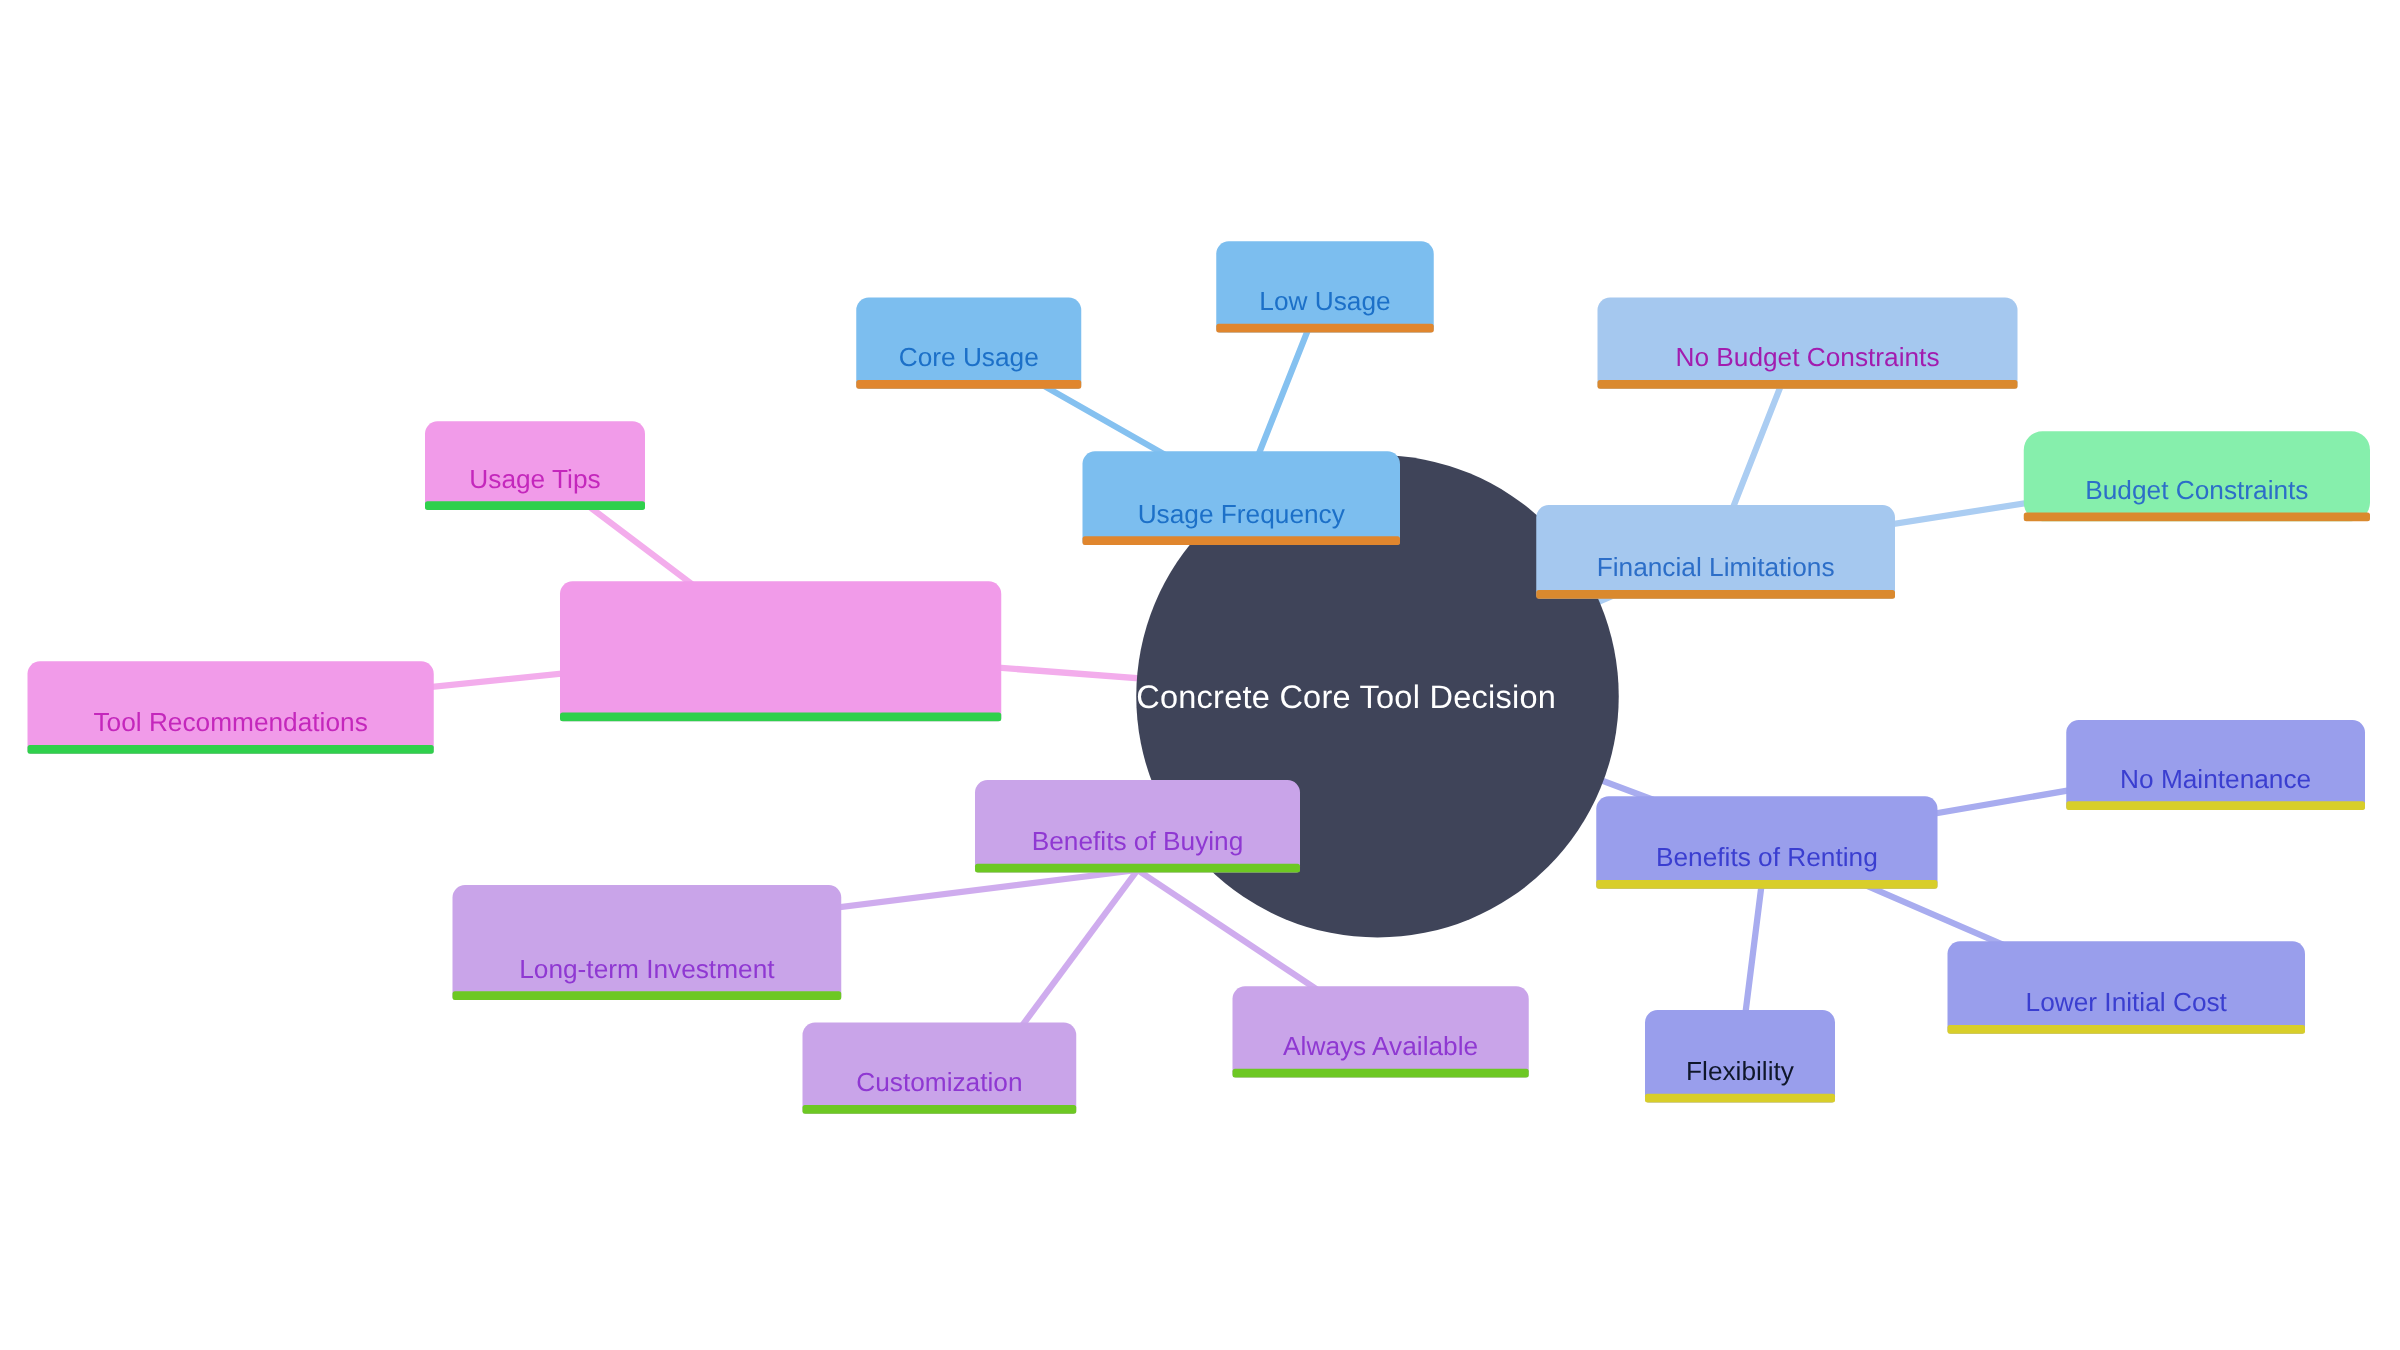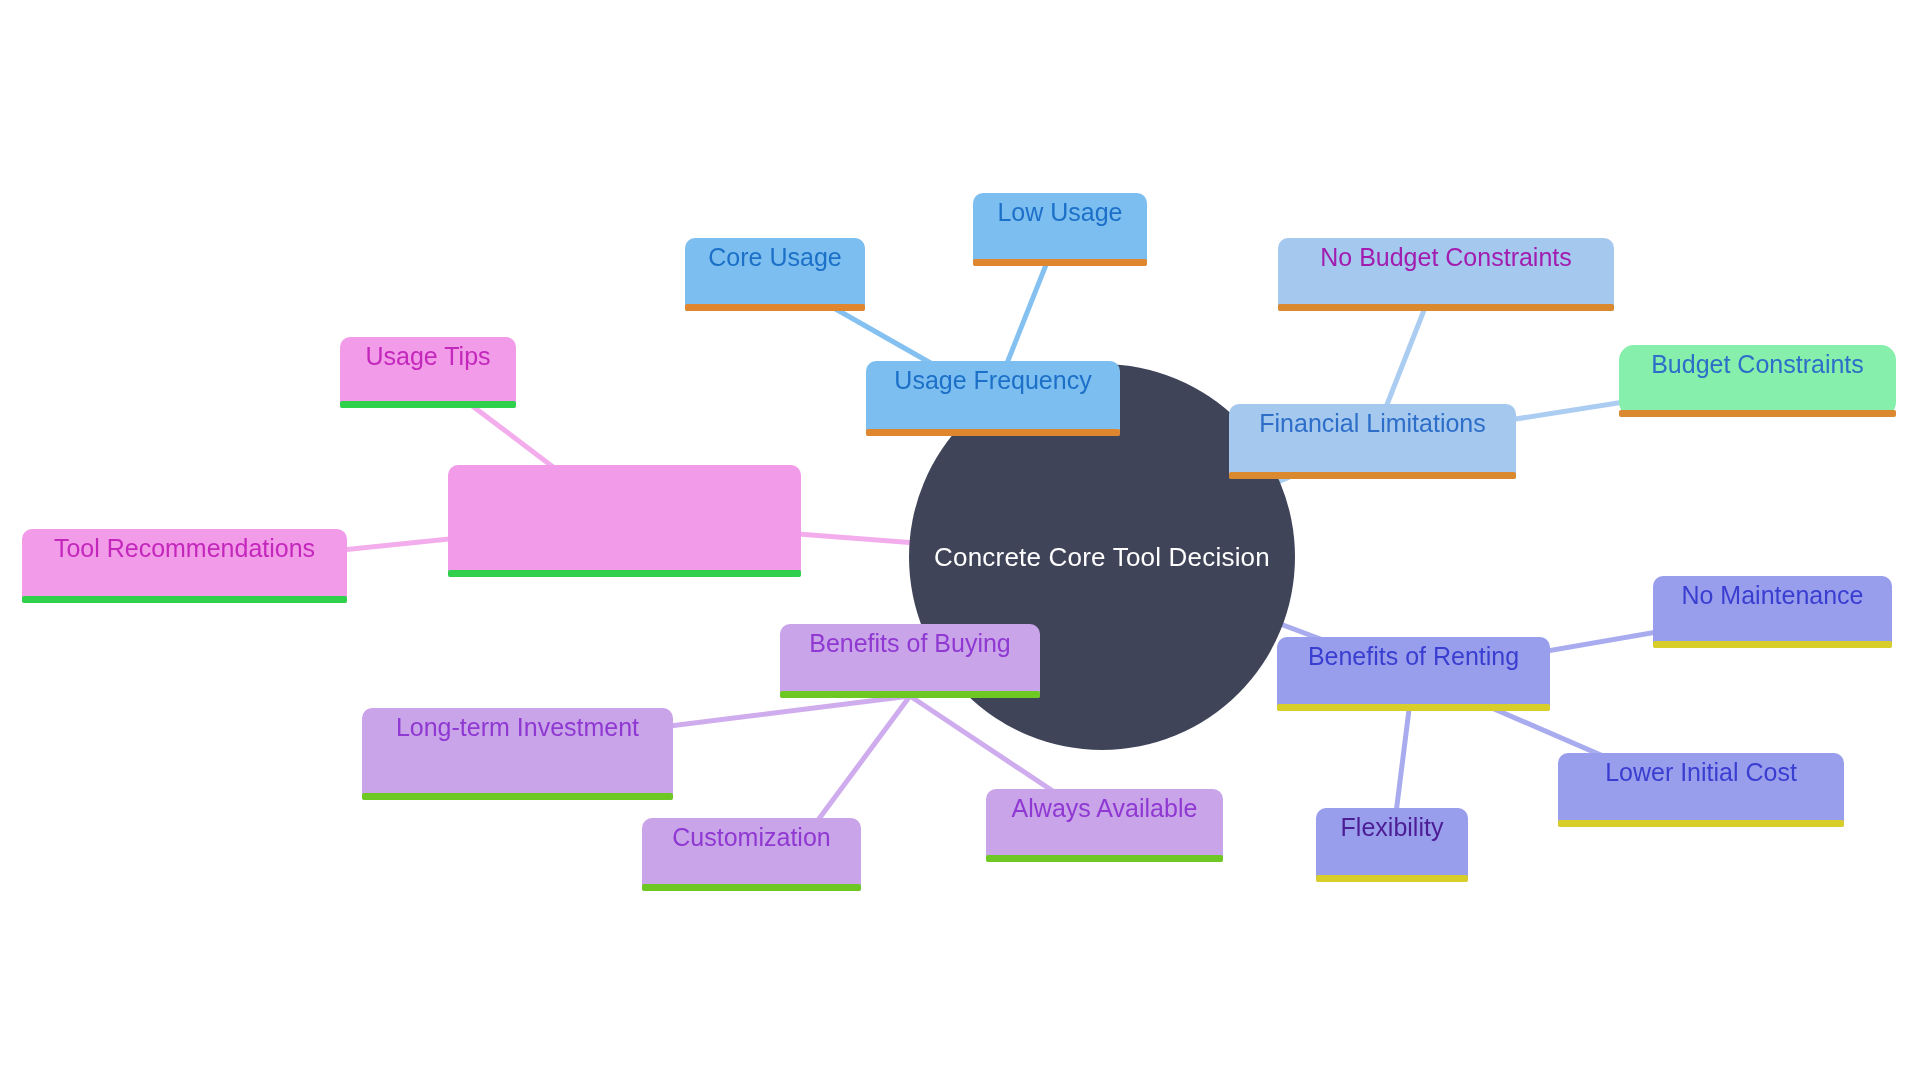--- a/index.html
+++ b/index.html
@@ -7,31 +7,31 @@
     position:relative;
     width:1920px;height:1080px;
     background:#ffffff;
     overflow:hidden;
     font-family:"Liberation Sans", sans-serif;
   }
   #edges{position:absolute;left:0;top:0;width:1920px;height:1080px;}
   .center-node{
     position:absolute;
     border-radius:50%;
-    display:flex;align-items:center;justify-content:center;
+    display:flex;align-items:center;
     text-align:center;
     font-size:26px;
     letter-spacing:0.2px;
   }
   .node{
     position:absolute;
     box-sizing:border-box;
-    display:flex;align-items:flex-start;justify-content:center;
+    display:flex;align-items:flex-end;justify-content:center;
     text-align:center;
-    font-size:25px;
+    font-size:21px;
     line-height:1.22;
     border-radius:10px 10px 3px 3px;
     padding:4px 14px 11px 14px;
   }
   .node .bar{
     position:absolute;left:0;right:0;bottom:0;height:7px;
     border-radius:2px;
   }
   .node .lbl{position:relative;}
 </style>
@@ -114,21 +114,21 @@
         <span class="lbl">Benefits of Buying</span>
       </div>
       <div class="node" style="left: 1653px; top: 576px; width: 239px; height: 72px; background: rgb(153, 158, 236); color: rgb(58, 62, 208);">
         <div class="bar" style="background: rgb(216, 206, 42);"></div>
         <span class="lbl">No Maintenance</span>
       </div>
       <div class="node" style="left: 1558px; top: 753px; width: 286px; height: 74px; background: rgb(153, 158, 236); color: rgb(58, 62, 208);">
         <div class="bar" style="background: rgb(216, 206, 42);"></div>
         <span class="lbl">Lower Initial Cost</span>
       </div>
-      <div class="node" style="left: 1316px; top: 808px; width: 152px; height: 74px; background: rgb(153, 158, 236); color: #4c1d95;">
+      <div class="node" style="left: 1316px; top: 808px; width: 152px; height: 74px; background: rgb(153, 158, 236); color: #0f172a;">
         <div class="bar" style="background: rgb(216, 206, 42);"></div>
         <span class="lbl">Flexibility</span>
       </div>
       <div class="node" style="left: 1277px; top: 637px; width: 273px; height: 74px; background: rgb(153, 158, 236); color: rgb(58, 62, 208);">
         <div class="bar" style="background: rgb(216, 206, 42);"></div>
         <span class="lbl">Benefits of Renting</span>
       </div>
     </div>
 </div>
 

